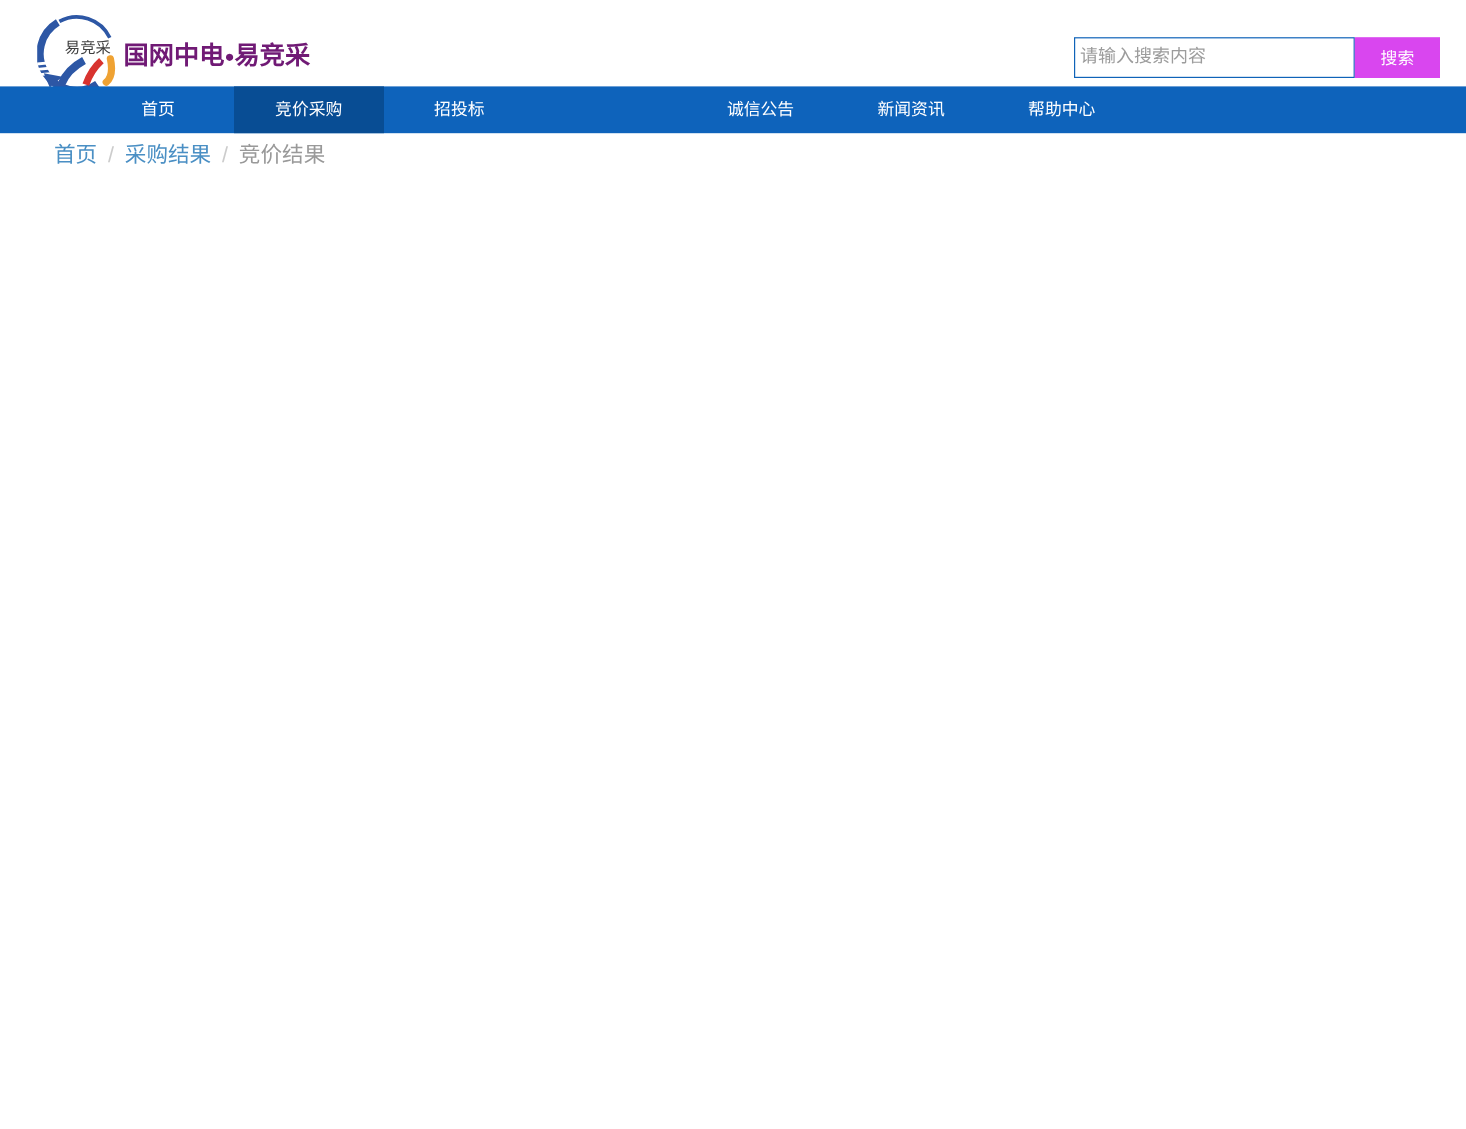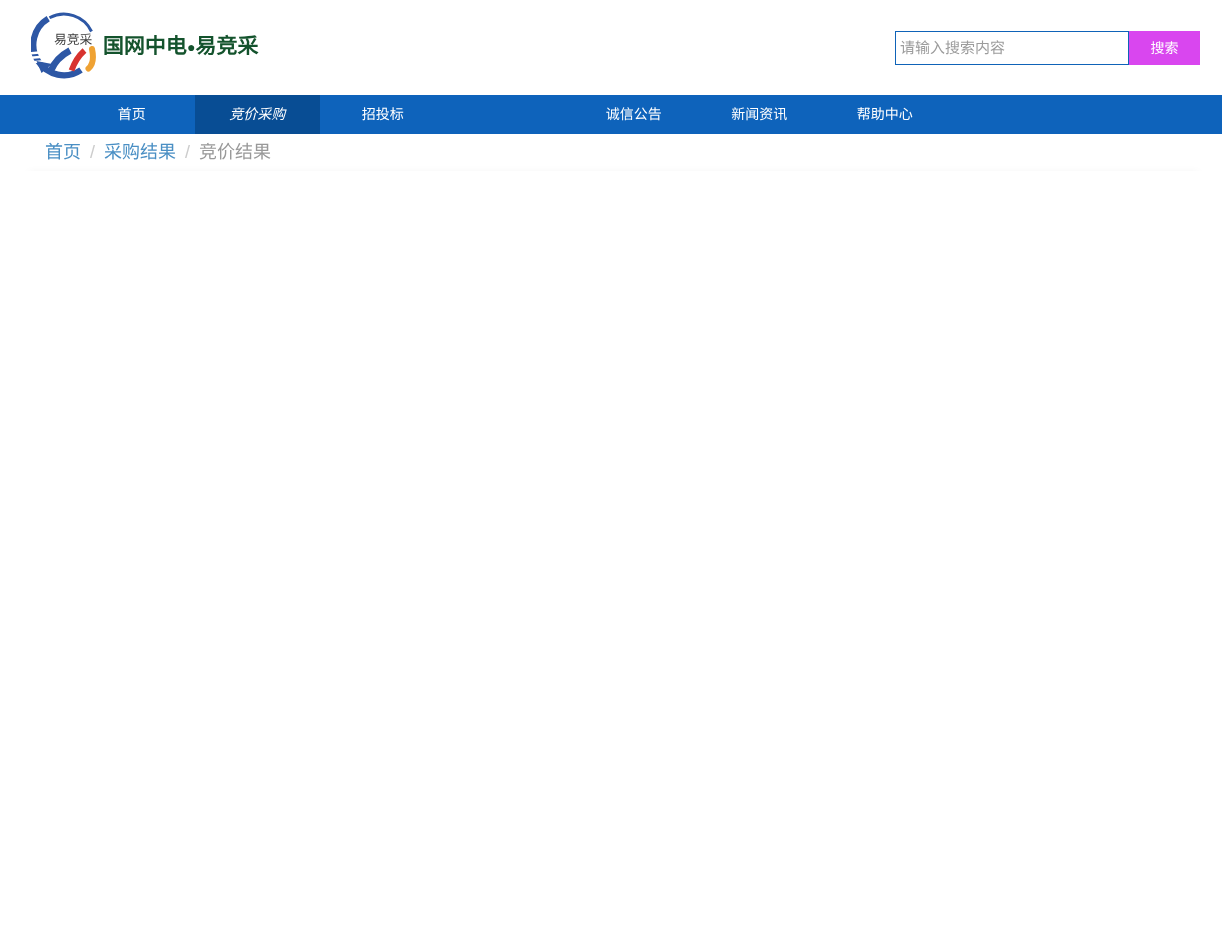--- a/index.html
+++ b/index.html
@@ -1,32 +1,32 @@
 <!DOCTYPE html>
 <html lang="zh-CN"><head>
 <meta charset="utf-8">
 <title>结果公告</title>
 <style>
 * { margin:0; padding:0; box-sizing:border-box; }
 html,body { background:#fff; }
 body { font-family:"Liberation Sans", sans-serif; width:1222px; position:relative; color:#333; }
 
 
-.header { position:relative; height:95px; background:#fff; }
+.header { position:relative; height:72px; background:#fff; }
 .logo { position:absolute; left:31px; top:11px; width:66px; height:70px; }
-.brand { position:absolute; left:103px; top:29px; font-size:21px; font-weight:bold; color:#14532d; }
+.brand { position:absolute; left:103px; top:29px; font-size:21px; font-weight:bold; color:#701a75; }
 .brand .dot { font-size:14px; vertical-align:1px; }
 .searchwrap { position:absolute; left:895px; top:31px; width:305px; height:34px; }
 .searchinput { position:absolute; left:0; top:0; width:234px; height:34px; border:1px solid #0f63b8; background:#fff; color:#9c9c9c; font-size:15px; line-height:32px; padding-left:4px; white-space:nowrap; overflow:hidden; }
 .searchbtn { position:absolute; left:234px; top:0; width:71px; height:34px; background:#d946ef; color:#fff; font-size:14px; text-align:center; line-height:34px; }
 
 
 .nav { position:relative; height:39px; background:#0e63bb; }
 .nav .item { position:absolute; top:0; width:125.5px; height:39px; line-height:39px; text-align:center; color:#fff; font-size:14px; }
-.nav .active { background:#084d94;font-style:italic; }
+.nav .active { background:#084d94; }
 
 
 .crumb { height:37px; line-height:37px; padding-left:45px; font-size:18px; color:#ccc; }
 .crumb a { color:#4a8fc4; text-decoration:none; }
 .crumb .cur { color:#999; }
 .crumb .sep { color:#ccc; padding:0 9px; }
 
 
 .box { position:absolute; left:29px; top:174px; width:1169px; min-height:1000px; background:#fff; border:1px solid #e4e4e4; box-shadow:0 0 10px rgba(0,0,0,.07); padding:0 20px; }
 

